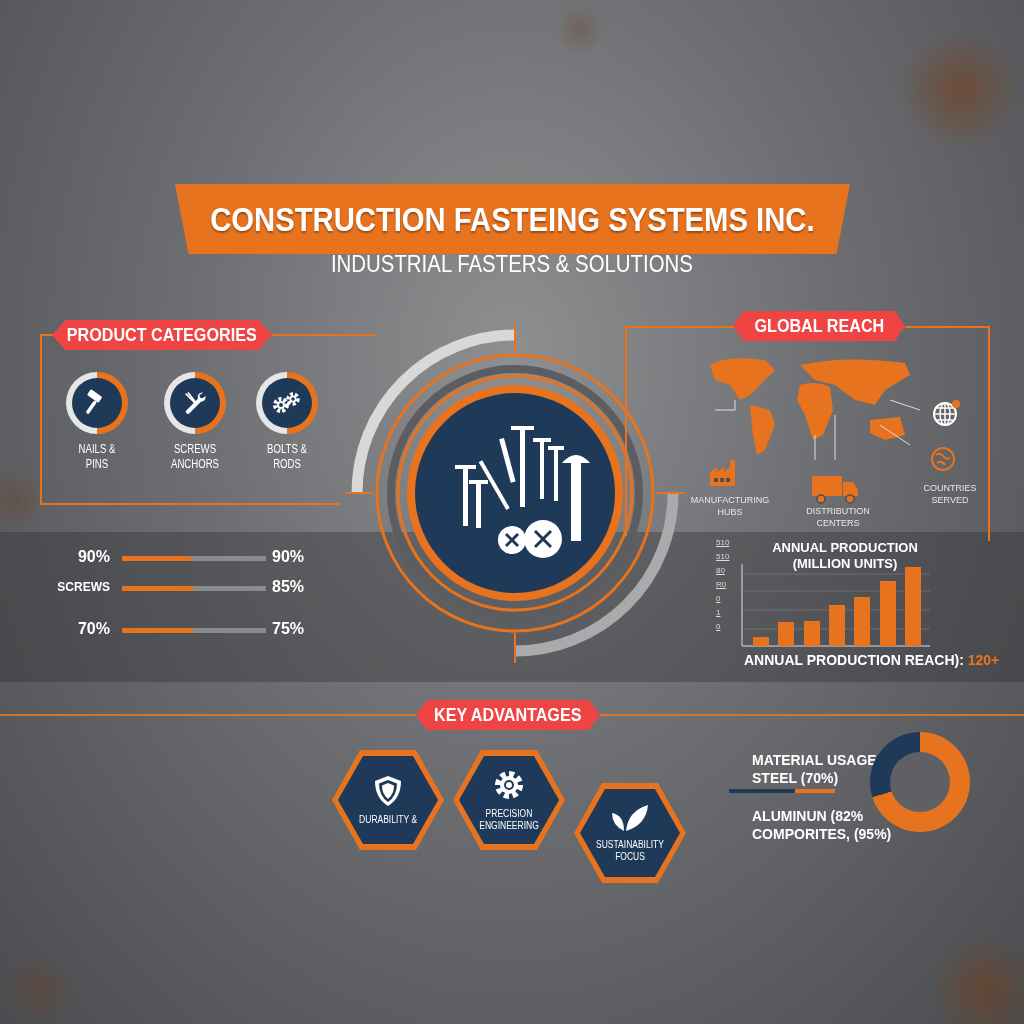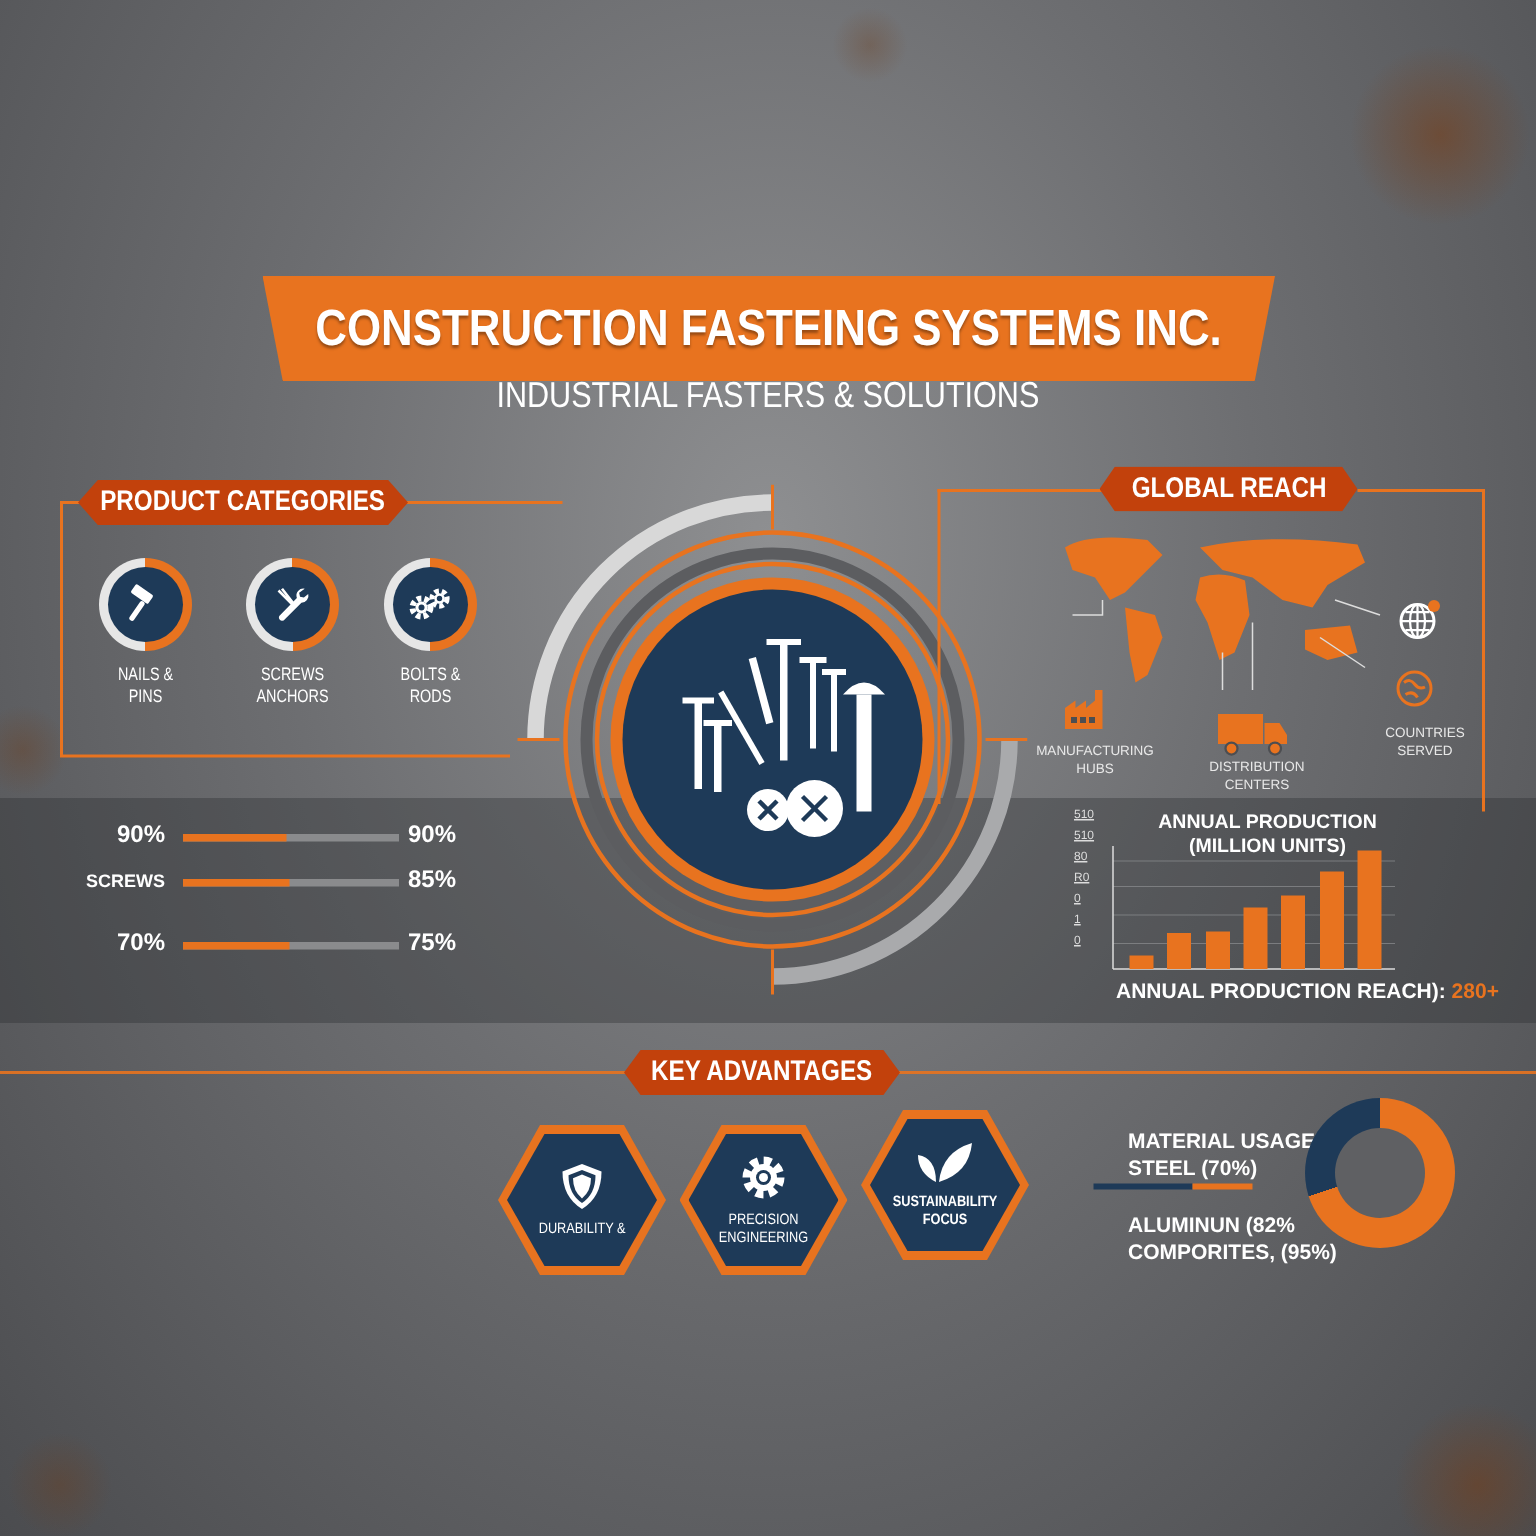--- a/index.html
+++ b/index.html
@@ -15,21 +15,21 @@
       radial-gradient(circle at 15px 500px, rgba(110,60,25,.35) 0, rgba(110,60,25,0) 30px),
       radial-gradient(circle at 40px 990px, rgba(110,60,25,.35) 0, rgba(110,60,25,0) 35px),
       radial-gradient(circle at 580px 30px, rgba(110,60,25,.3) 0, rgba(110,60,25,0) 25px);}
   .band{position:absolute;left:0;right:0;top:532px;height:150px;background:rgba(40,42,45,.35);}
   .title-banner{position:absolute;left:175px;top:172px;width:675px;height:70px;background:#e8731f;
     clip-path:polygon(0 0,100% 0,98% 100%,2% 100%);box-shadow:0 4px 8px rgba(0,0,0,.4);
     display:flex;align-items:center;justify-content:center;margin-top:12px;}
   .title-banner span{font-size:34px;font-weight:bold;color:#fff;transform:scaleX(.86);white-space:nowrap;text-shadow:0 2px 2px rgba(0,0,0,.35);}
   .subtitle{position:absolute;left:0;right:0;top:250px;text-align:center;font-size:24px;color:#fff;}
   .subtitle span{display:inline-block;transform:scaleX(.85);}
-  .tag{position:absolute;height:30px;background:#c2410c;display:flex;align-items:center;justify-content:center;
+  .tag{position:absolute;height:30px;background:#ef4444;display:flex;align-items:center;justify-content:center;
     clip-path:polygon(6% 0,94% 0,100% 50%,94% 100%,6% 100%,0 50%);}
   .tag span{font-size:19px;font-weight:bold;transform:scaleX(.85);white-space:nowrap;}
   .line{position:absolute;background:#e8731f;}
   .cat{position:absolute;width:70px;text-align:center;}
   .cat-icon{width:62px;height:62px;border-radius:50%;margin:0 auto;position:relative;
     background:conic-gradient(#e8731f 0 50%, #e6e6e6 50% 100%);display:flex;align-items:center;justify-content:center;}
   .cat-icon .inner{width:50px;height:50px;border-radius:50%;background:#1e3a58;display:flex;align-items:center;justify-content:center;}
   .cat-label{font-size:12px;margin-top:8px;line-height:15px;transform:scaleX(.8);}
   .bar-row{position:absolute;left:40px;width:300px;height:20px;}
   .bar-row .l{position:absolute;left:0;width:70px;text-align:right;font-size:16px;font-weight:bold;}
@@ -238,21 +238,21 @@
       <rect x="38" y="58" width="16" height="24"></rect>
       <rect x="64" y="57" width="16" height="25"></rect>
     <rect x="89" y="41" width="16" height="41"></rect>
       <rect x="114" y="33" width="16" height="49"></rect>
       <rect x="140" y="17" width="16" height="65"></rect>
       <rect x="165" y="3" width="16" height="79"></rect>
   </g>
 </svg>
 <div style="position:absolute;left:744px;top:652px;font-size:14px;font-weight:bold;white-space:nowrap;">
   <span>ANNUAL PRODUCTION REACH):</span>
-  <span style="color:#e8731f;">280+</span>
+  <span style="color:#e8731f;">120+</span>
 </div>
 
 <div class="line" style="left:0;top:714px;width:1024px;height:2px;opacity:.9;"></div>
 <div class="tag" style="left:416px;top:700px;width:184px;">
   <span>KEY ADVANTAGES</span>
 </div>
 
 <div class="hex" style="left:332px;top:750px;">
   <div class="in">
     <svg width="30" height="34" viewBox="0 0 30 34">
@@ -267,21 +267,21 @@
   <div class="in">
     <svg width="34" height="34" viewBox="0 0 34 34">
         <circle cx="17" cy="17" r="11" fill="none" stroke="#fff" stroke-width="6" stroke-dasharray="5 3.6"></circle>
         <circle cx="17" cy="17" r="9" fill="#fff"></circle>
         <circle cx="17" cy="17" r="5" fill="#1e3a58"></circle>
         <circle cx="17" cy="17" r="3" fill="#fff"></circle>
       </svg>
     <div class="lbl">PRECISION ENGINEERING</div>
   </div>
 </div>
-<div class="hex" style="left:574px;top:740px;font-weight:bold;">
+<div class="hex" style="left:574px;top:783px;">
   <div class="in">
     <svg width="40" height="30" viewBox="0 0 40 30">
         <path d="M16 28 Q18 8 38 2 Q36 22 16 28Z" fill="#fff"></path>
         <path d="M14 28 Q2 22 2 10 Q14 12 14 28Z" fill="#fff"></path>
       </svg>
     <div class="lbl">SUSTAINABILITY FOCUS</div>
   </div>
 </div>
 
 <div class="mat" style="top:752px;">MATERIAL USAGE</div>

